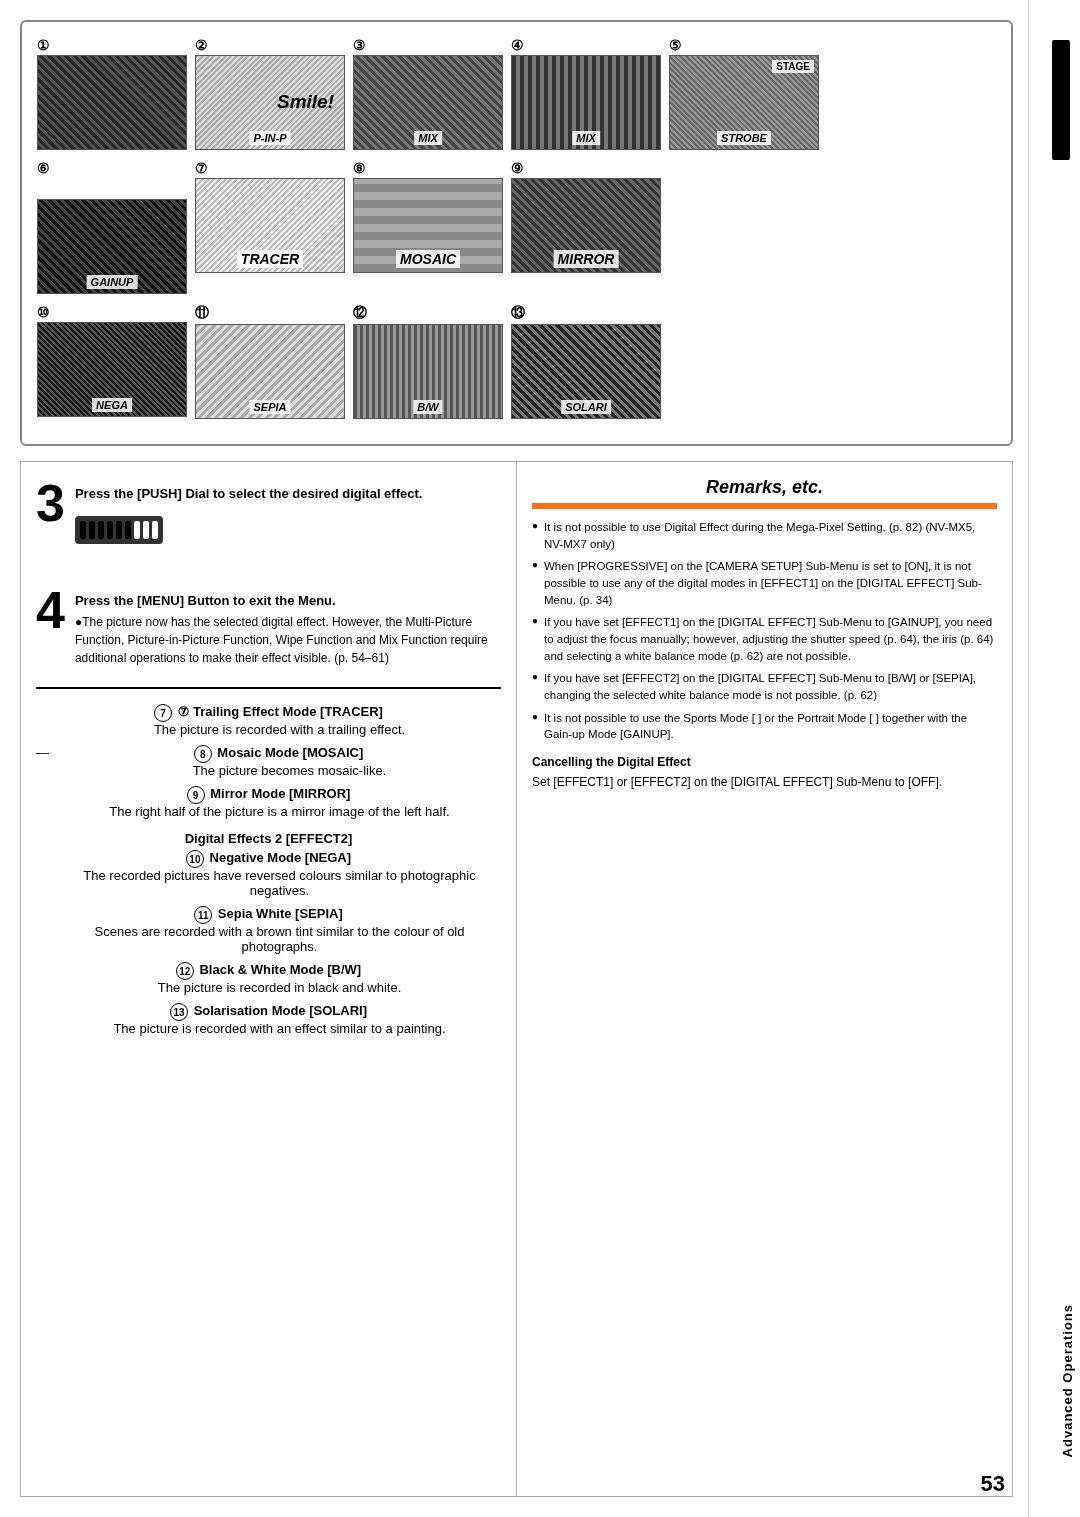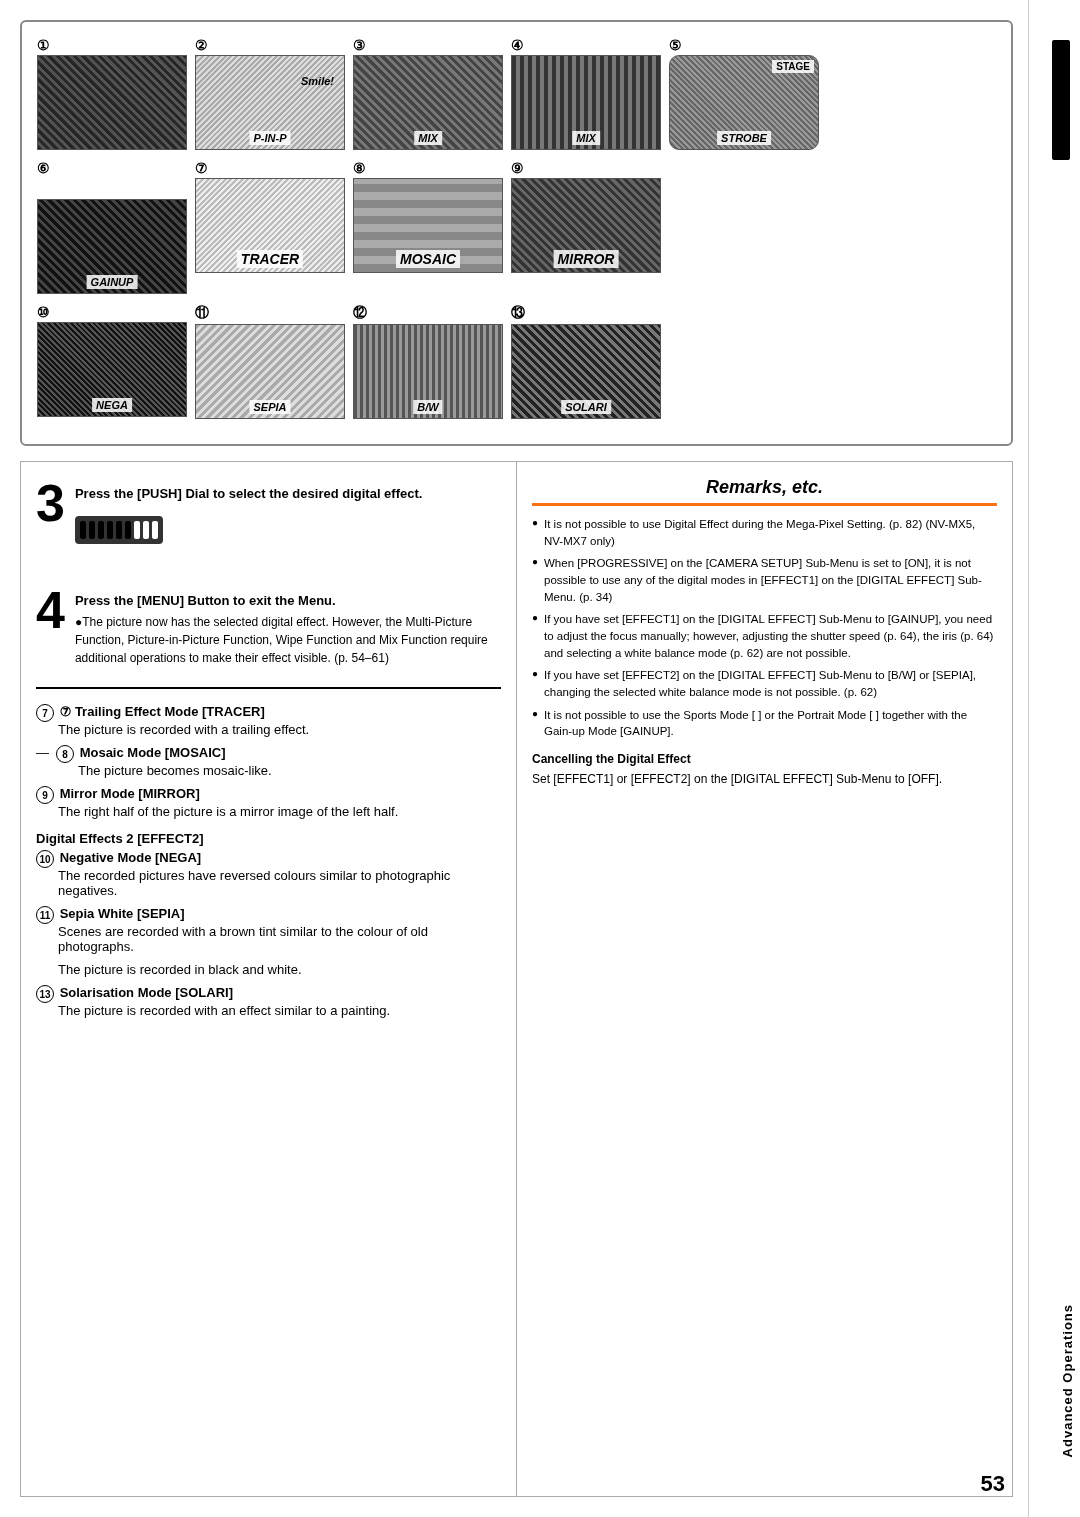--- a/index.html
+++ b/index.html
@@ -163,21 +163,21 @@
       font-size: 12px;
       line-height: 1.5;
     }
 
     
     .remarks-title {
       font-style: italic;
       font-size: 18px;
       font-weight: bold;
       text-align: center;
-      border-bottom: 3px solid #f97316;
+      border-bottom: 6px solid #f97316;
       padding-bottom: 5px;
       margin-bottom: 10px;
     }
 
     .remark-item {
       font-size: 11.5px;
       line-height: 1.45;
       margin-bottom: 6px;
       padding-left: 12px;
       position: relative;
@@ -193,20 +193,21 @@
     .remark-bold {
       font-weight: bold;
       font-size: 12px;
       margin-top: 8px;
       margin-bottom: 4px;
     }
 
     
     .lower-info {
       margin-top: 15px;
+      text-align: center;
     }
 
     .effect-heading {
       font-weight: bold;
       font-size: 13px;
       margin-bottom: 4px;
     }
 
     .effect-item {
       margin-bottom: 8px;
@@ -259,39 +260,39 @@
           <span class="image-number">①</span>
           <div class="image-box noise-dark">
             <div style="background:repeating-linear-gradient(45deg,#222,#222 3px,#555 3px,#555 6px);width:100%;height:100%;opacity:0.9;"></div>
           </div>
         </div>
         <div class="image-cell">
           <span class="image-number">②</span>
           <div class="image-box" style="background:#ccc;">
             <div style="background:repeating-linear-gradient(135deg,#aaa,#aaa 2px,#ddd 2px,#ddd 4px);width:100%;height:100%;"></div>
             <span class="image-label">P-IN-P</span>
-            <span style="position:absolute;top:19px;right:10px;font-style:italic;font-size:11px;font-weight:bold;">Smile!</span>
+            <span style="position:absolute;top:35px;right:10px;font-style:italic;font-size:19px;font-weight:bold;">Smile!</span>
           </div>
         </div>
         <div class="image-cell">
           <span class="image-number">③</span>
           <div class="image-box noise-medium">
             <div style="background:repeating-linear-gradient(45deg,#444,#444 3px,#777 3px,#777 6px);width:100%;height:100%;"></div>
             <span class="image-label">MIX</span>
           </div>
         </div>
         <div class="image-cell">
           <span class="image-number">④</span>
           <div class="image-box" style="background:repeating-linear-gradient(90deg,#333,#333 4px,#777 4px,#777 8px);">
             <span class="image-label">MIX</span>
           </div>
         </div>
         <div class="image-cell">
           <span class="image-number">⑤</span>
-          <div class="image-box" style="background:repeating-linear-gradient(45deg,#666,#666 2px,#999 2px,#999 4px);border-radius:10px;">
+          <div class="image-box" style="background:repeating-linear-gradient(45deg,#666,#666 2px,#999 2px,#999 4px);">
             <span class="image-label-top">STAGE</span>
             <span class="image-label">STROBE</span>
           </div>
         </div>
       </div>
 
       <div class="image-row">
         <div class="image-cell">
           <span class="image-number">⑥</span>
           <div class="image-box" style="background:repeating-linear-gradient(45deg,#111,#111 3px,#444 3px,#444 6px);margin-top:21px;">
@@ -432,20 +433,24 @@
 
           <div class="effect-item">
             <div class="mode-title">
               <span class="circle-num">11</span>
               <span> Sepia White [SEPIA]</span>
             </div>
             <div style="padding-left:22px;">Scenes are recorded with a brown tint similar to the colour of old photographs.</div>
           </div>
 
           <div class="effect-item">
+            <div class="mode-title">
+              <span class="circle-num">12</span>
+              <span> Black &amp; White Mode [B/W]</span>
+            </div>
             <div style="padding-left:22px;">The picture is recorded in black and white.</div>
           </div>
 
           <div class="effect-item">
             <div class="mode-title">
               <span class="circle-num">13</span>
               <span> Solarisation Mode [SOLARI]</span>
             </div>
             <div style="padding-left:22px;">The picture is recorded with an effect similar to a painting.</div>
           </div>

